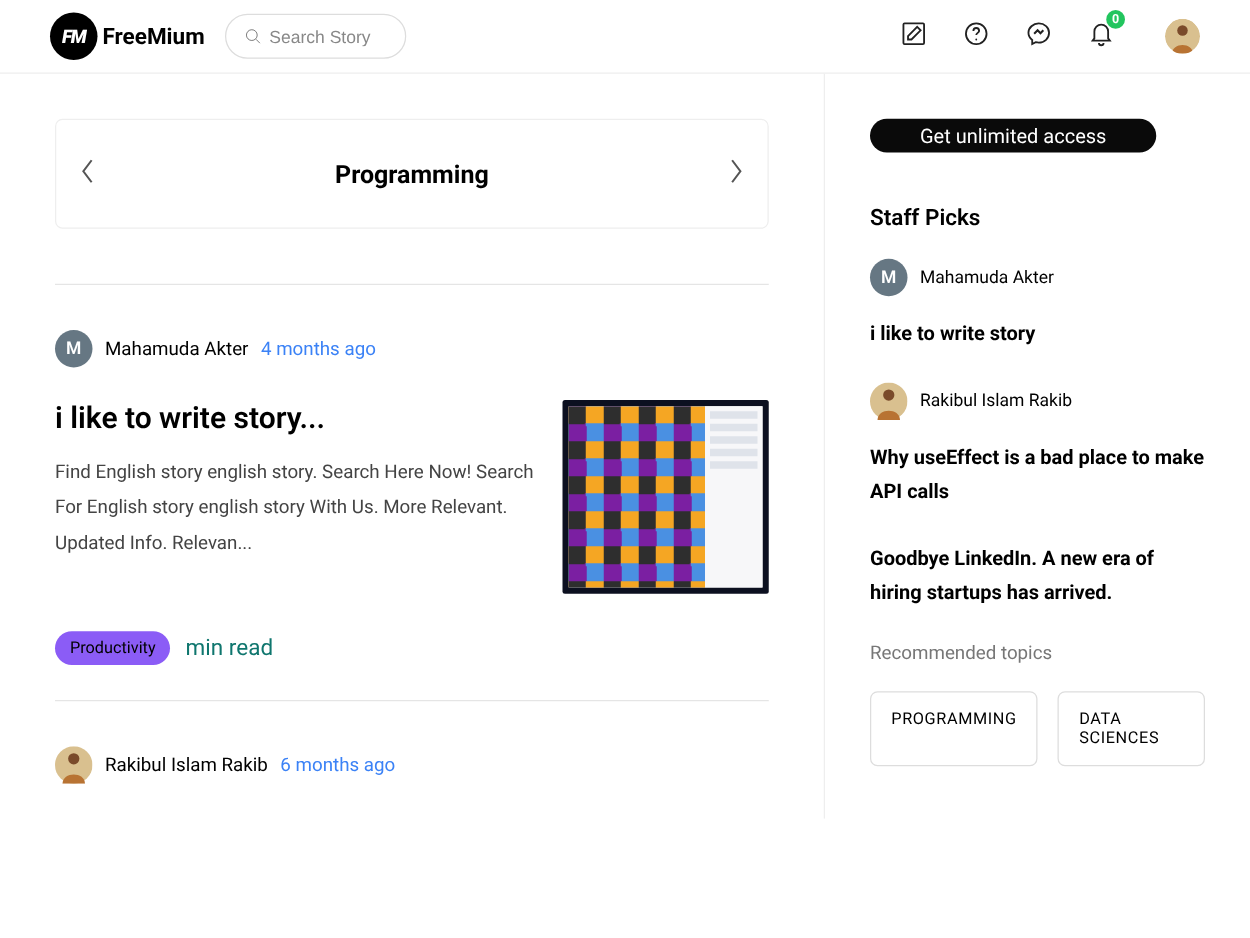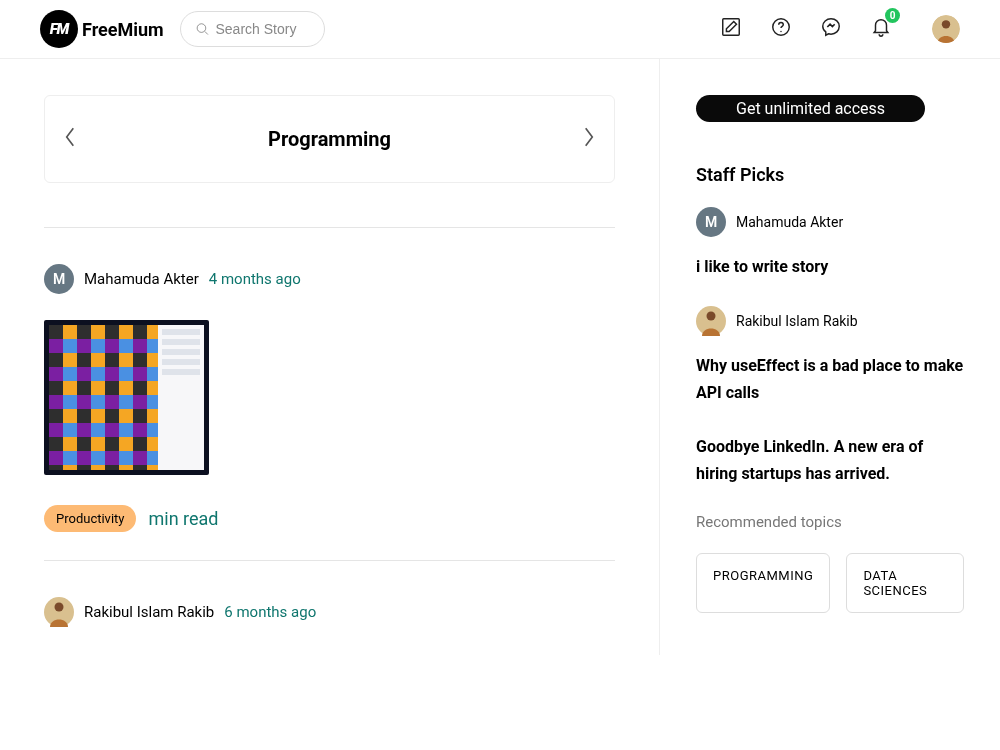--- a/index.html
+++ b/index.html
@@ -23,30 +23,30 @@
 .sidebar { width: 340px; padding: 36px 36px 0 36px; }
 .category-bar { border: 1px solid #eee; border-radius: 6px; padding: 30px 18px; display: flex; align-items: center; justify-content: space-between; margin-bottom: 44px; }
 .category-bar .title { font-weight: 700; font-size: 20px; }
 .chev { cursor: pointer; }
 .chev svg { width: 14px; height: 22px; stroke: #555; stroke-width: 1.5; fill: none; }
 .divider { height: 1px; background: #e5e5e5; margin: 16px 0 36px 0; }
 .story { margin-bottom: 28px; }
 .story-head { display: flex; align-items: center; gap: 10px; margin-bottom: 26px; }
 .auth-avatar { width: 30px; height: 30px; border-radius: 50%; display: flex; align-items: center; justify-content: center; color: #fff; font-weight: 600; font-size: 14px; }
 .auth-name { font-size: 15px; }
-.story-time { font-size: 15px; color: #0f766e; }
+.story-time { font-size: 15px; color: #3b82f6; }
 .story-body { display: flex; gap: 20px; align-items: flex-start; margin-bottom: 30px; }
 .story-text { flex: 1; }
 .story-title { font-size: 24px; font-weight: 600; margin-bottom: 14px; line-height: 1.2; }
 .story-desc { font-size: 15px; color: #444; line-height: 1.9; }
 .thumb { width: 165px; height: 155px; background: #0c1020; border-radius: 2px; overflow: hidden; display: flex; align-items: center; justify-content: center; }
 .thumb-inner { width: 94%; height: 94%; background: #fff; display: flex; }
 .thumb-col { flex: 1; }
 .story-foot { display: flex; align-items: center; gap: 12px; }
-.tag { background: #fdba74; border-radius: 16px; padding: 6px 12px; font-size: 13px; }
+.tag { background: #8b5cf6; border-radius: 16px; padding: 6px 12px; font-size: 13px; }
 .read { font-size: 18px; color: #0f766e; }
 .cta { background: #0a0a0a; color: #fff; border-radius: 999px; padding: 4px 40px; font-size: 16px; display: inline-block; margin-bottom: 42px; cursor: pointer; }
 .side-section { font-weight: 600; font-size: 18px; margin-bottom: 22px; }
 .pick { margin-bottom: 10px; }
 .pick-head { display: flex; align-items: center; gap: 10px; margin-bottom: 16px; }
 .pick-avatar { width: 30px; height: 30px; border-radius: 50%; display: flex; align-items: center; justify-content: center; color: #fff; font-size: 14px; font-weight: 600; }
 .pick-name { font-size: 14px; }
 .pick-title { font-weight: 700; font-size: 16px; line-height: 1.7; margin-bottom: 26px; }
 .topics-label { color: #777; font-size: 15px; margin-bottom: 22px; }
 .topic-row { display: flex; gap: 16px; }
@@ -119,20 +119,24 @@
     </div>
     <div class="divider"></div>
 
     <div class="story">
       <div class="story-head">
         <div class="auth-avatar" style="background:#667783">M</div>
         <span class="auth-name">Mahamuda Akter</span>
         <span class="story-time">4 months ago</span>
       </div>
       <div class="story-body">
+        <div class="story-text">
+          <div class="story-title">i like to write story...</div>
+          <div class="story-desc">Find English story english story. Search Here Now! Search For English story english story With Us. More Relevant. Updated Info. Relevan...</div>
+        </div>
         <div class="thumb">
           <div class="thumb-inner">
             <div class="thumb-col" style="background:repeating-conic-gradient(#f5a623 0 25%, #4a90e2 0 50%, #7b1fa2 0 75%, #2e2e2e 0 100%); background-size:28px 28px;"></div>
             <div class="thumb-col" style="flex:0 0 46px;background:#f7f7f9;padding:4px;display:flex;flex-direction:column;gap:4px;font-size:5px;color:#666;">
               <div style="height:6px;background:#dfe3ea"></div>
                 <div style="height:6px;background:#dfe3ea"></div>
                 <div style="height:6px;background:#dfe3ea"></div>
                 <div style="height:6px;background:#dfe3ea"></div>
                 <div style="height:6px;background:#dfe3ea"></div>
             </div>

